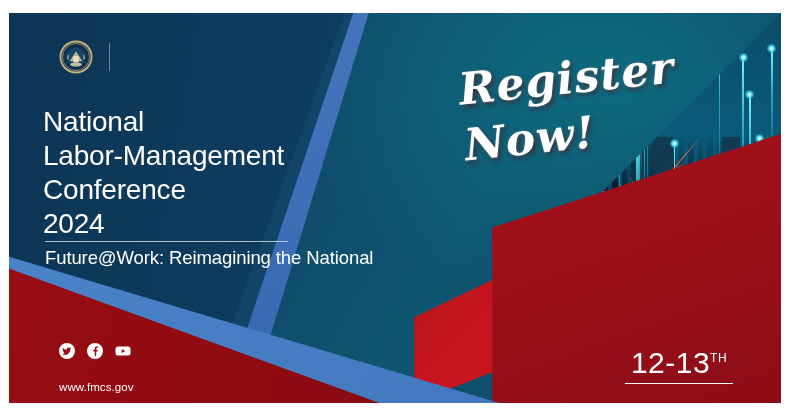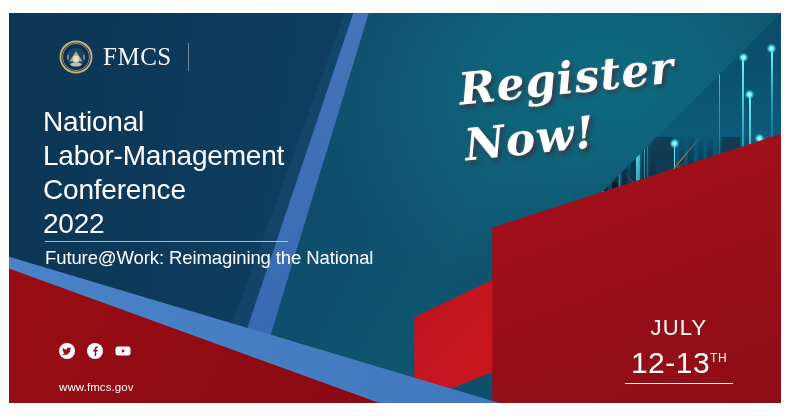--- a/index.html
+++ b/index.html
@@ -577,35 +577,33 @@
       <circle cx="32" cy="32" r="25.5" fill="none" stroke="#d8c58c" stroke-width="1.2"></circle>
       <circle cx="32" cy="32" r="18" fill="#16456b"></circle>
       <path d="M20 40 L32 21 L44 40 Z" fill="#d8c58c" opacity=".85"></path>
       <rect x="27" y="30" width="10" height="12" fill="#f0e6c8" opacity=".9"></rect>
       <ellipse cx="32" cy="46" rx="11" ry="4" fill="#e8dcb6" opacity=".8"></ellipse>
       <g fill="#d8c58c" opacity=".9">
         <rect x="16" y="28" width="2" height="9"></rect>
           <rect x="46" y="28" width="2" height="9"></rect>
       </g>
     </svg>
-    <span class="logo-word">FMCS</span>
     <span class="logo-div"></span>
   </div>
 
   <div class="headline">National
 Labor-Management
 Conference
-2022</div>
+2024</div>
   <div class="rule"></div>
   <div class="tagline">Future@Work: Reimagining the National</div>
 
   <div class="register">Register Now!</div>
 
   <div class="date-block">
-    <div class="date-month">JULY</div>
     <div class="date-days"><span>12-13</span><sup>TH</sup></div>
     <div class="date-rule"></div>
   </div>
 
   <div class="social">
     <span>
       <svg viewBox="0 0 32 32" width="16" height="16">
         <circle cx="16" cy="16" r="16" fill="#ffffff"></circle>
         <path d="M25 10.6c-.7.3-1.4.5-2.2.6.8-.5 1.4-1.2 1.7-2.1-.7.4-1.6.8-2.4.9-.7-.8-1.7-1.2-2.8-1.2-2.1 0-3.8 1.7-3.8 3.8 0 .3 0 .6.1.9-3.2-.2-6-1.7-7.8-4-.3.6-.5 1.2-.5 2 0 1.3.7 2.5 1.7 3.2-.6 0-1.2-.2-1.7-.5v.1c0 1.8 1.3 3.4 3 3.7-.3.1-.6.1-1 .1-.2 0-.5 0-.7-.1.5 1.5 1.9 2.6 3.5 2.6-1.3 1-2.9 1.6-4.7 1.6H6c1.7 1.1 3.7 1.7 5.8 1.7 7 0 10.8-5.8 10.8-10.8v-.5c.8-.5 1.5-1.2 2-2z" fill="#9d0d14"></path>
       </svg>

